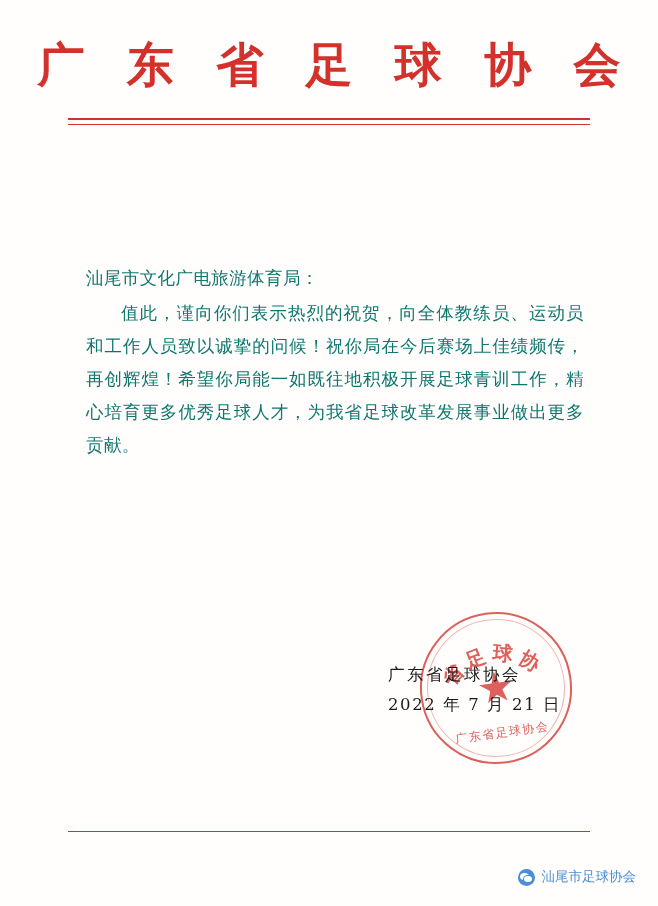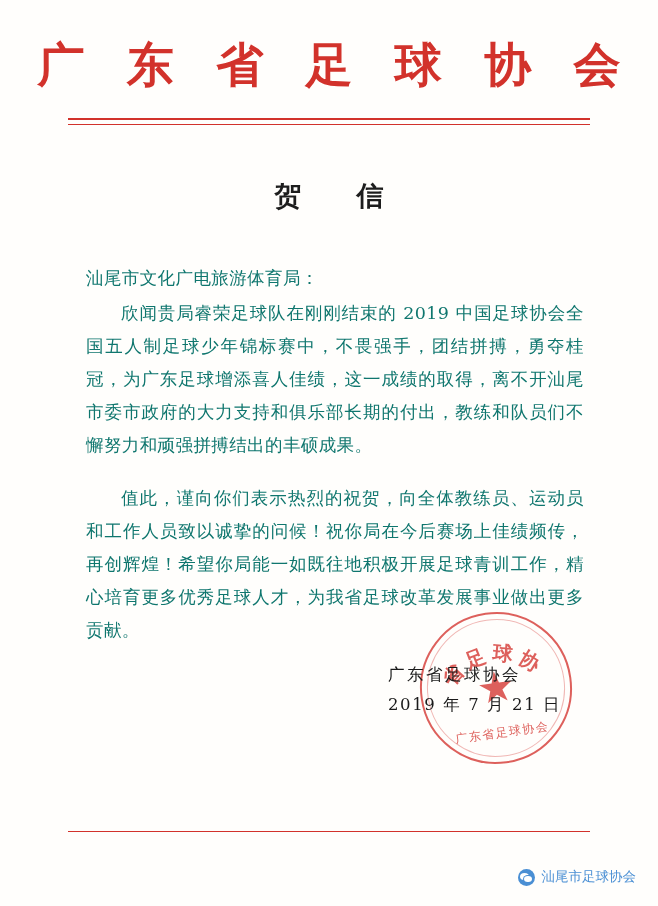--- a/index.html
+++ b/index.html
@@ -225,45 +225,43 @@
 
 <div class="page">
 
   <div class="letterhead">
     <div class="letterhead-title">广 东 省 足 球 协 会</div>
   </div>
 
   <div class="rule-top"></div>
   <div class="rule-top-thin"></div>
 
-  <div class="doc-title">贺　信</div>
 
   <div class="content">
     <p class="salutation">汕尾市文化广电旅游体育局：</p>
-    <p class="para">欣闻贵局睿荣足球队在刚刚结束的 2019 中国足球协会全国五人制足球少年锦标赛中，不畏强手，团结拼搏，勇夺桂冠，为广东足球增添喜人佳绩，这一成绩的取得，离不开汕尾市委市政府的大力支持和俱乐部长期的付出，教练和队员们不懈努力和顽强拼搏结出的丰硕成果。</p>
     <p class="para">值此，谨向你们表示热烈的祝贺，向全体教练员、运动员和工作人员致以诚挚的问候！祝你局在今后赛场上佳绩频传，再创辉煌！希望你局能一如既往地积极开展足球青训工作，精心培育更多优秀足球人才，为我省足球改革发展事业做出更多贡献。</p>
   </div>
 
   <div class="seal">
     <div class="seal-inner"></div>
     <svg class="seal-arc" viewBox="0 0 148 148">
       <defs>
         <path id="sealArc" d="M 22,86 A 54,54 0 0 1 126,86"></path>
       </defs>
       <text>
         <textPath href="#sealArc" startOffset="50%" text-anchor="middle">省足球协</textPath>
       </text>
     </svg>
     <div class="seal-star"></div>
     <div class="seal-bottom">广东省足球协会</div>
   </div>
 
   <div class="sign-block">
     <div class="sign-org">广东省足球协会</div>
-    <div class="sign-date">2019 年 7 月 21 日</div>
+    <div class="sign-date">2022 年 7 月 21 日</div>
   </div>
 
   <div class="rule-bottom"></div>
 
   <div class="footer-account">
     <span class="wechat-badge"></span>
     <span>汕尾市足球协会</span>
   </div>
 
 </div>

